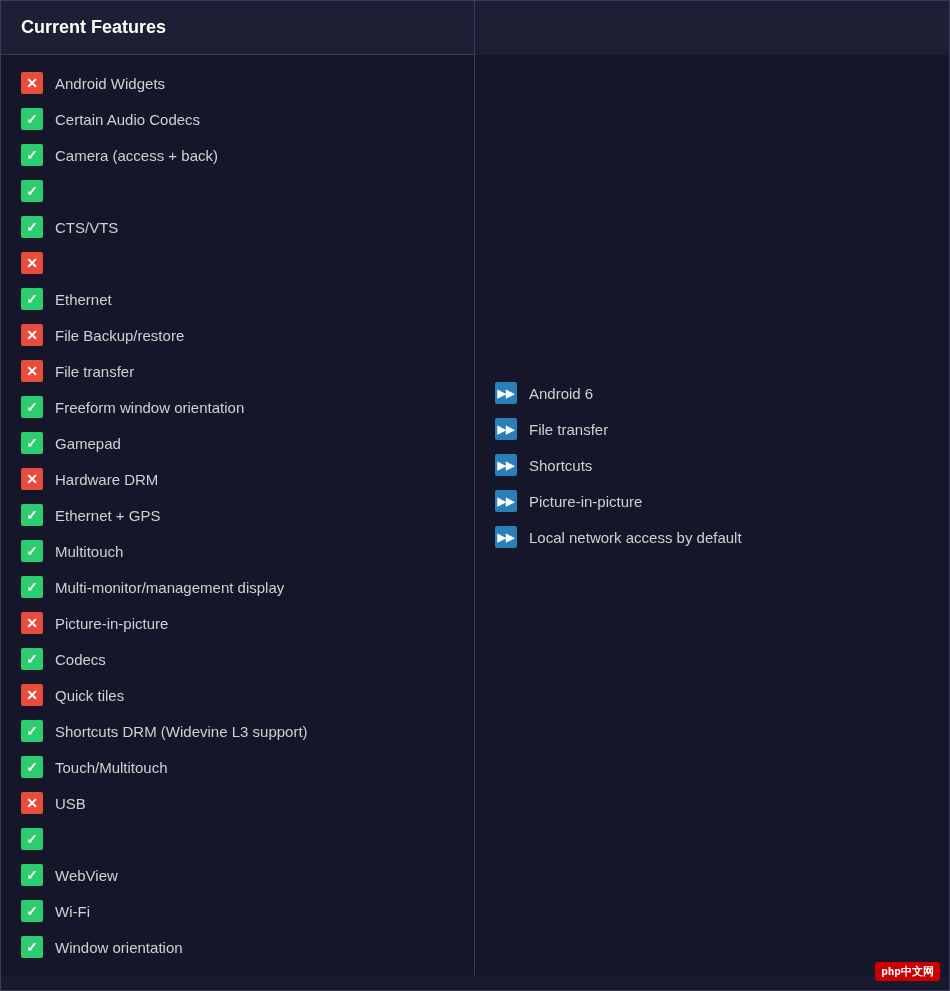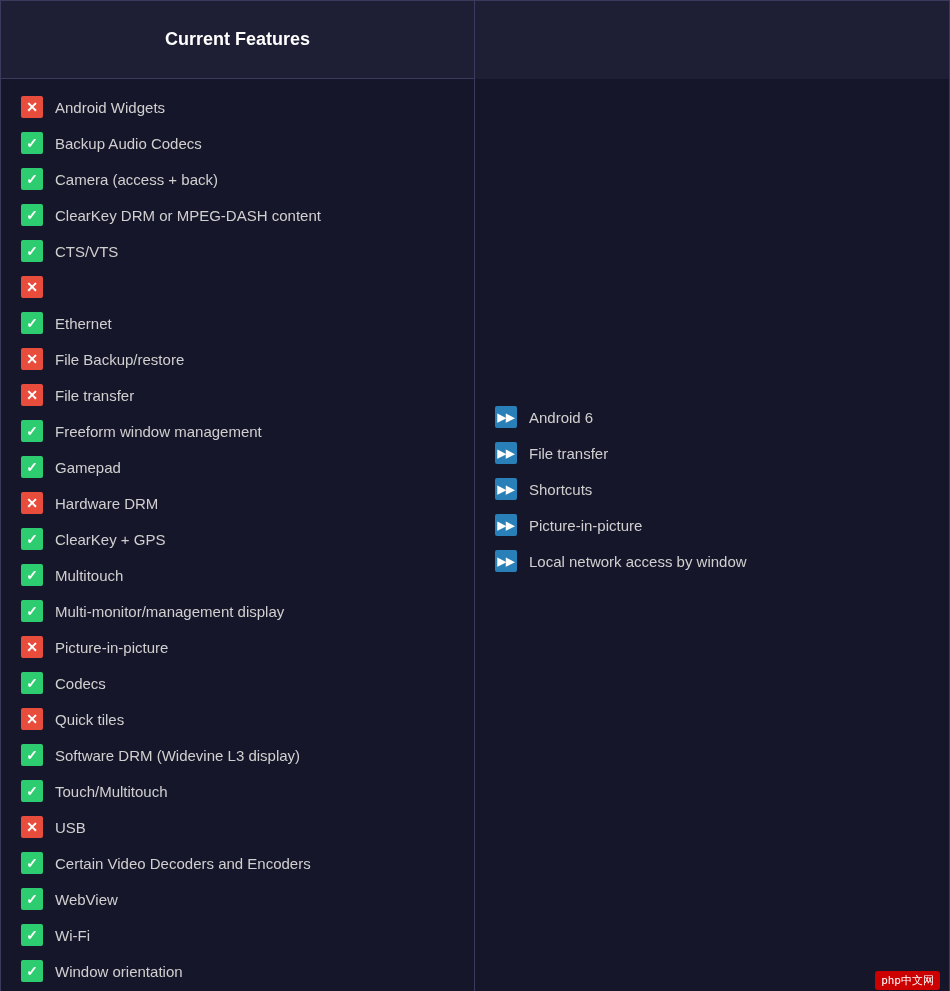--- a/index.html
+++ b/index.html
@@ -22,26 +22,25 @@
       border: 1px solid #3a3a5c;
     }
 
     .table-header {
       display: grid;
       grid-template-columns: 1fr 1fr;
       background-color: #1e1e35;
     }
 
     .header-cell {
-      padding: 28px 20px;
+      padding: 16px 20px;
       font-size: 18px;
       font-weight: 700;
       color: #ffffff;
       border-bottom: 1px solid #3a3a5c;
-      text-align: center;
     }
 
     .header-cell:first-child {
       border-right: 1px solid #3a3a5c;
     }
 
     .table-body {
       display: grid;
       grid-template-columns: 1fr 1fr;
       background-color: #16162a;
@@ -94,21 +93,21 @@
       font-weight: bold;
     }
 
     .watermark {
       position: absolute;
       bottom: 10px;
       right: 10px;
       background-color: #cc0000;
       color: #fff;
       font-size: 11px;
-      font-weight: normal;
+      font-weight: bold;
       padding: 2px 6px;
       border-radius: 3px;
       font-family: monospace;
     }
 
     .table-wrapper {
       position: relative;
     }
   </style>
 </head>
@@ -120,29 +119,28 @@
       <div class="header-cell">Current Features</div>
     </div>
     <div class="table-body">
       <div class="column" id="current-col">
           <div class="feature-item">
             <span class="icon icon-cross">✕</span>
             <span>Android Widgets</span>
           </div>
           <div class="feature-item">
             <span class="icon icon-check">✓</span>
-            <span>Backup Audio Codecs</span>
+            <span>Certain Audio Codecs</span>
           </div>
           <div class="feature-item">
             <span class="icon icon-check">✓</span>
             <span>Camera (access + back)</span>
           </div>
           <div class="feature-item">
             <span class="icon icon-check">✓</span>
-            <span>ClearKey DRM or MPEG-DASH content</span>
           </div>
           <div class="feature-item">
             <span class="icon icon-check">✓</span>
             <span>CTS/VTS</span>
           </div>
           <div class="feature-item">
             <span class="icon icon-cross">✕</span>
           </div>
           <div class="feature-item">
             <span class="icon icon-check">✓</span>
@@ -151,33 +149,33 @@
           <div class="feature-item">
             <span class="icon icon-cross">✕</span>
             <span>File Backup/restore</span>
           </div>
           <div class="feature-item">
             <span class="icon icon-cross">✕</span>
             <span>File transfer</span>
           </div>
           <div class="feature-item">
             <span class="icon icon-check">✓</span>
-            <span>Freeform window management</span>
+            <span>Freeform window orientation</span>
           </div>
           <div class="feature-item">
             <span class="icon icon-check">✓</span>
             <span>Gamepad</span>
           </div>
           <div class="feature-item">
             <span class="icon icon-cross">✕</span>
             <span>Hardware DRM</span>
           </div>
           <div class="feature-item">
             <span class="icon icon-check">✓</span>
-            <span>ClearKey + GPS</span>
+            <span>Ethernet + GPS</span>
           </div>
           <div class="feature-item">
             <span class="icon icon-check">✓</span>
             <span>Multitouch</span>
           </div>
           <div class="feature-item">
             <span class="icon icon-check">✓</span>
             <span>Multi-monitor/management display</span>
           </div>
           <div class="feature-item">
@@ -187,33 +185,32 @@
           <div class="feature-item">
             <span class="icon icon-check">✓</span>
             <span>Codecs</span>
           </div>
           <div class="feature-item">
             <span class="icon icon-cross">✕</span>
             <span>Quick tiles</span>
           </div>
           <div class="feature-item">
             <span class="icon icon-check">✓</span>
-            <span>Software DRM (Widevine L3 display)</span>
+            <span>Shortcuts DRM (Widevine L3 support)</span>
           </div>
           <div class="feature-item">
             <span class="icon icon-check">✓</span>
             <span>Touch/Multitouch</span>
           </div>
           <div class="feature-item">
             <span class="icon icon-cross">✕</span>
             <span>USB</span>
           </div>
           <div class="feature-item">
             <span class="icon icon-check">✓</span>
-            <span>Certain Video Decoders and Encoders</span>
           </div>
           <div class="feature-item">
             <span class="icon icon-check">✓</span>
             <span>WebView</span>
           </div>
           <div class="feature-item">
             <span class="icon icon-check">✓</span>
             <span>Wi-Fi</span>
           </div>
           <div class="feature-item">
@@ -234,19 +231,19 @@
           <div class="feature-item">
             <span class="icon icon-arrow">▶▶</span>
             <span>Shortcuts</span>
           </div>
           <div class="feature-item">
             <span class="icon icon-arrow">▶▶</span>
             <span>Picture-in-picture</span>
           </div>
           <div class="feature-item">
             <span class="icon icon-arrow">▶▶</span>
-            <span>Local network access by window</span>
+            <span>Local network access by default</span>
           </div>
         </div>
     </div>
   </div>
   <div class="watermark">php中文网</div>
 </div>
 
 </body></html>

